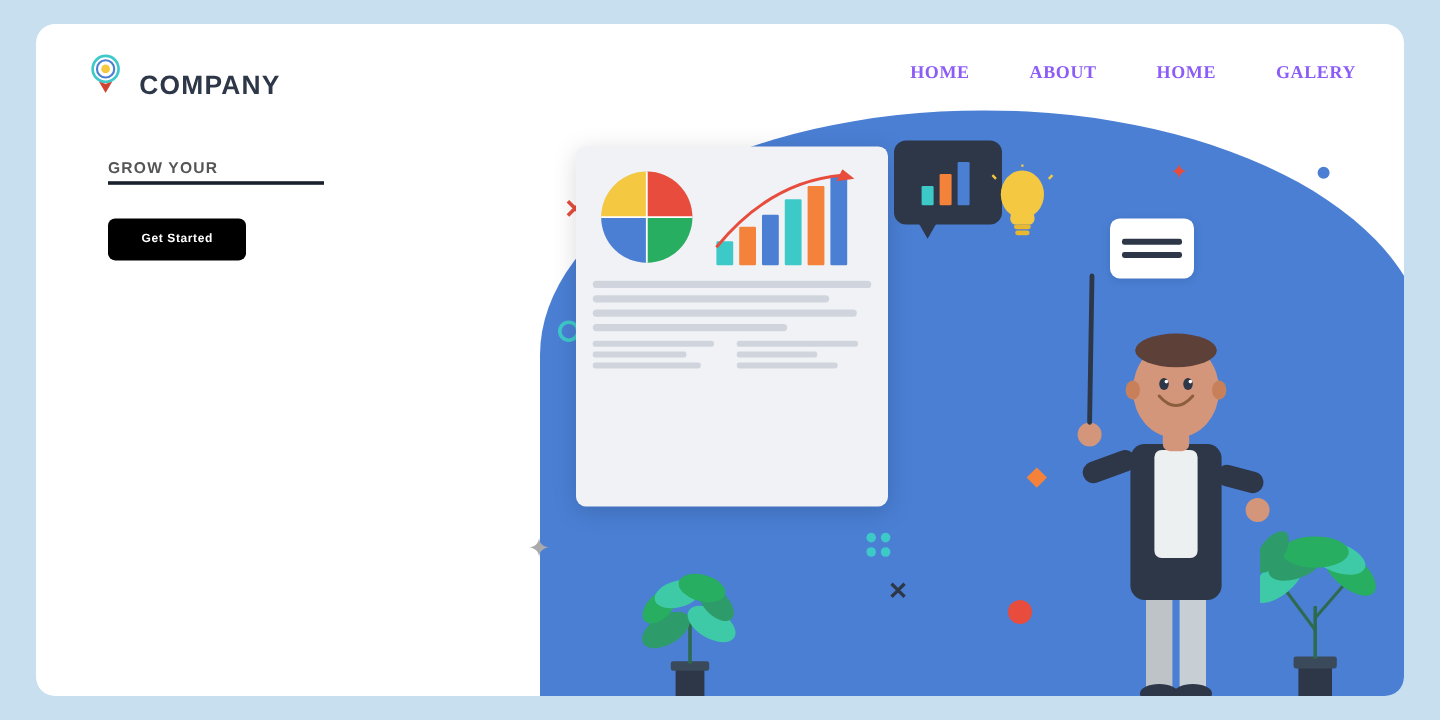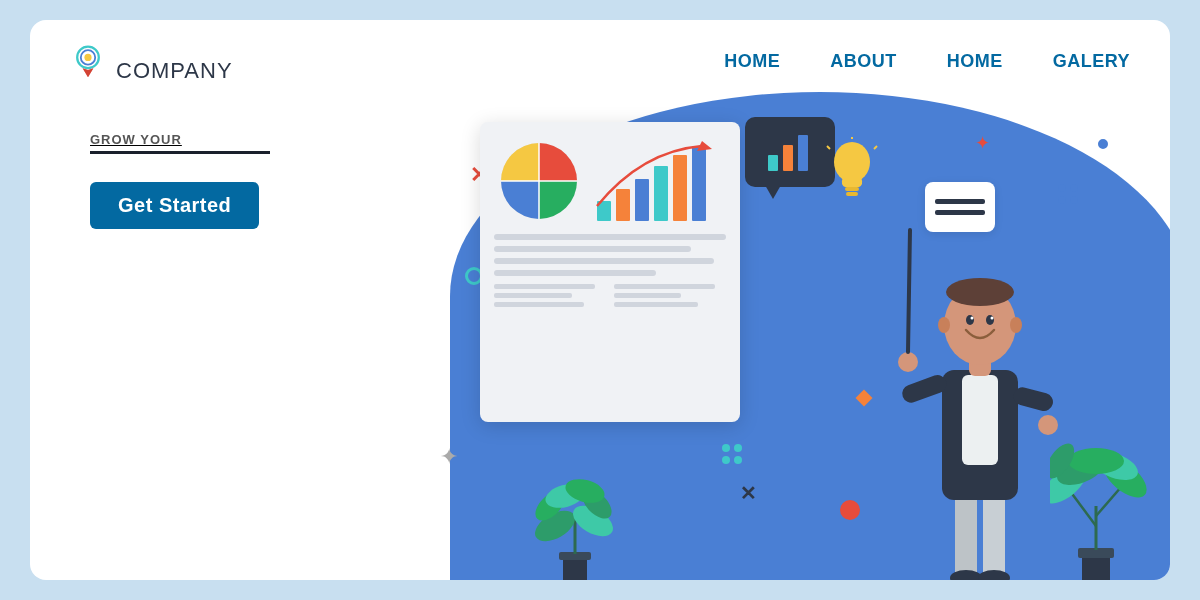--- a/index.html
+++ b/index.html
@@ -32,51 +32,51 @@
       display: flex;
       align-items: center;
       gap: 10px;
     }
     .logo-icon {
       width: 36px;
       height: 36px;
     }
     .logo-text {
       font-size: 22px;
-      font-weight: 400;
+      font-weight: 700;
       color: #2d3748;
       letter-spacing: 1px;
       margin-top: 20px;
     }
     .nav {
       display: flex;
       gap: 50px;
       align-items: center;
     }
     .nav-item {
-      font-size: 18px;
+      font-size: 15px;
       font-weight: 600;
-      color: #0369a1;
+      color: #8b5cf6;
       cursor: pointer;
       letter-spacing: 0.5px;
+      font-family: Liberation Serif, serif;
     }
     
     .main-content {
       display: flex;
       position: relative;
       height: calc(100% - 72px);
     }
     
     .left-section {
       width: 420px;
       padding: 30px 40px 13px 60px;
       position: relative;
       z-index: 10;
       flex-shrink: 0;
-      text-decoration: underline;
     }
     .subtitle {
       font-size: 13px;
       font-weight: 600;
       color: #555;
       letter-spacing: 1px;
       margin-bottom: 4px;
     }
     .main-title {
       font-size: 44px;
@@ -91,26 +91,26 @@
       background: #1a202c;
       margin-bottom: 28px;
     }
     .description {
       font-size: 14px;
       color: #555;
       line-height: 1.7;
       margin-bottom: 40px;
     }
     .get-started-btn {
-      background: #0369a1;
+      background: #000000;
       color: #fff;
       border: none;
       border-radius: 6px;
       padding: 12px 28px;
-      font-size: 20px;
+      font-size: 10px;
       font-weight: 600;
       cursor: pointer;
       letter-spacing: 0.5px;
     }
     
     .right-section {
       position: absolute;
       right: 0;
       top: 0;
       width: 780px;

